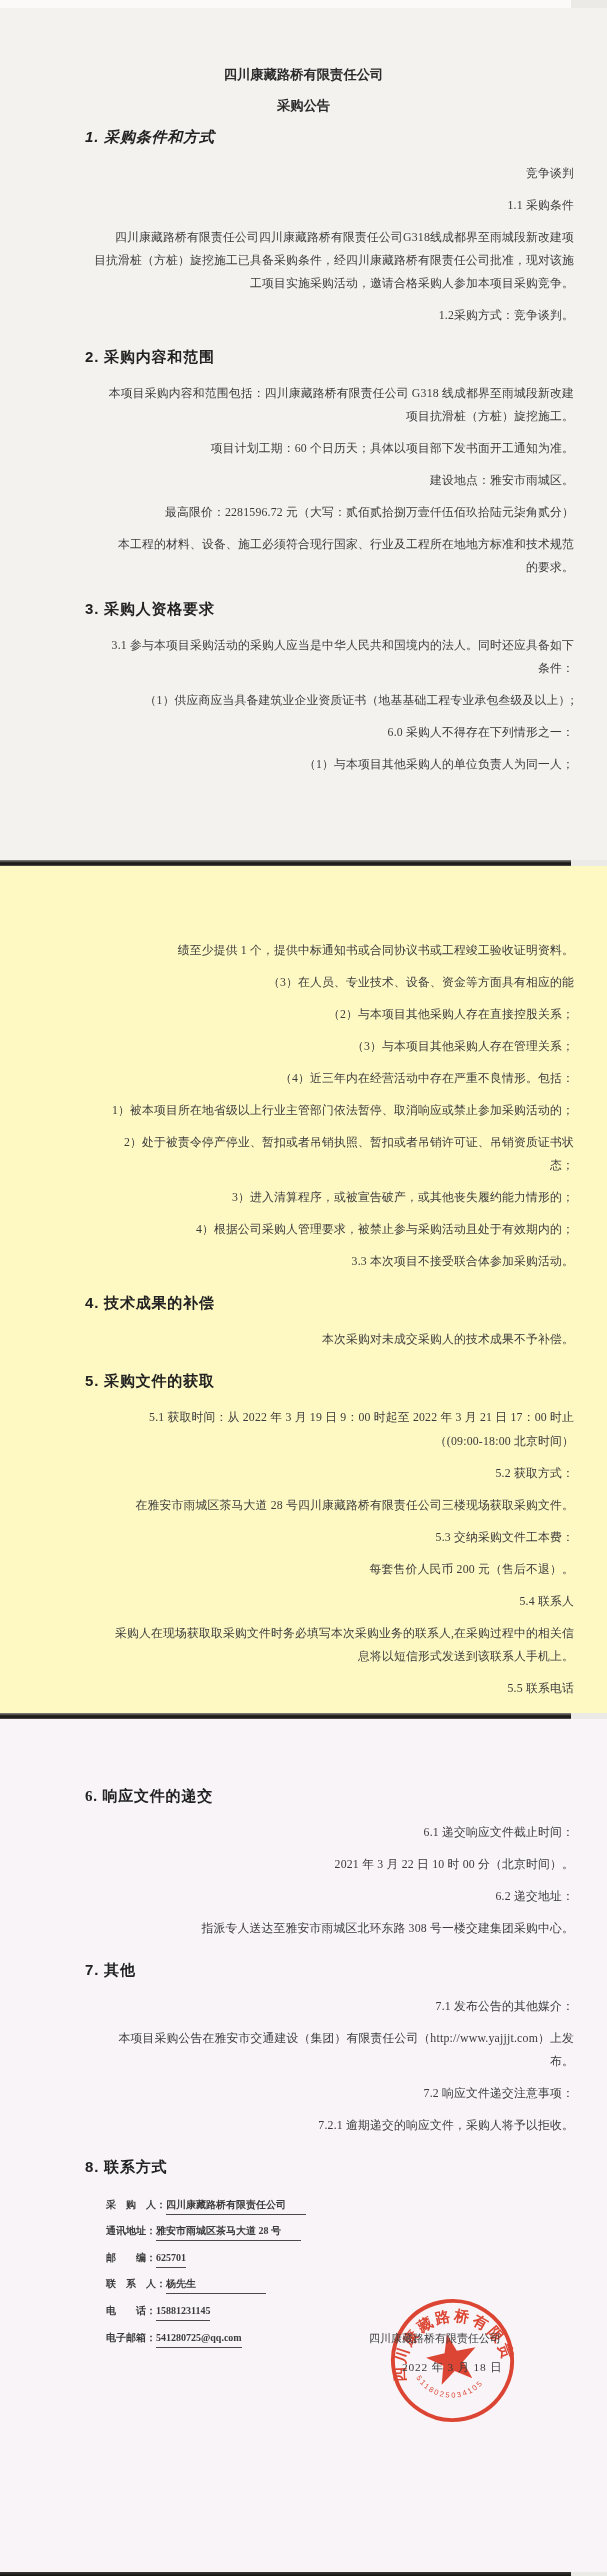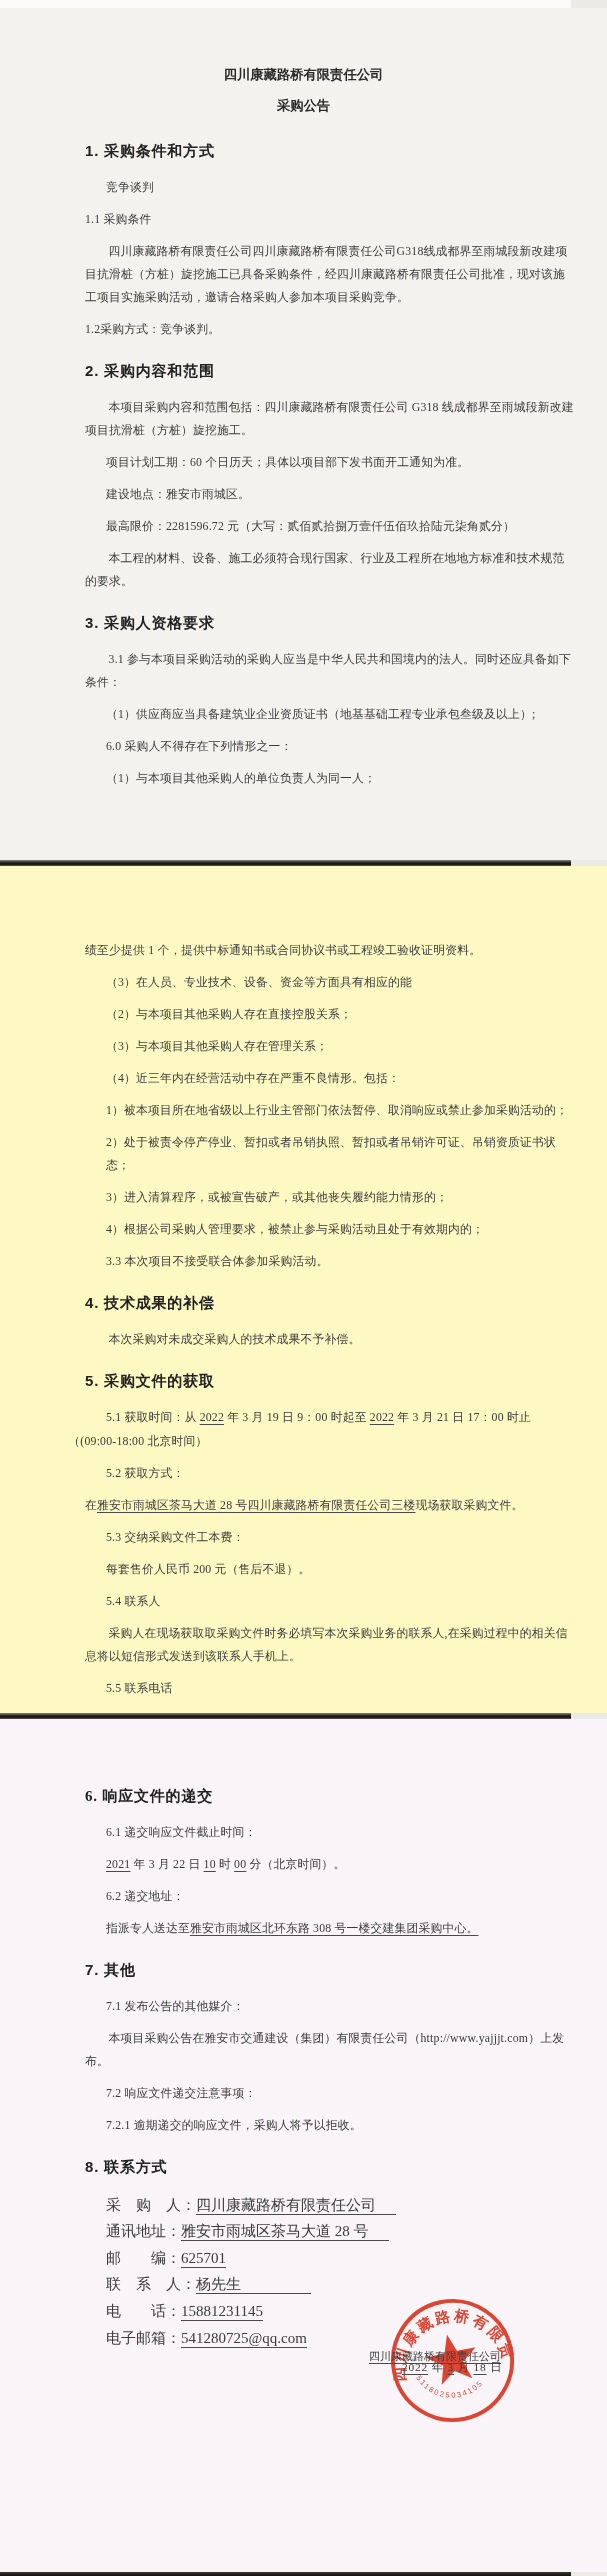--- a/index.html
+++ b/index.html
@@ -11,46 +11,46 @@
   .page-2{height:847px;background:#fef9c3;padding:73px 33px 0 85px;}
   .page-3{height:853px;background:#f8f4f7;padding:68px 33px 0 85px;}
   .page-edge{height:6px;background:linear-gradient(to bottom,#8a8884,#23211e 45%,#161412 70%,#5a5753);}
   .bottom-edge{height:4.6px;background:linear-gradient(to bottom,#3a3733,#131110);}
   .doc-title{margin:0 -33px 4.6px -85px;text-align:center;
     font-family:"Liberation Sans","DejaVu Sans",sans-serif;
     font-weight:700;font-size:13.3px;line-height:27px;color:#2b2b2b;}
   .sec-h{font-family:"Liberation Sans","DejaVu Sans",sans-serif;
     font-weight:700;font-size:15px;color:#222;margin:21px 0 15px 0;letter-spacing:0.8px;}
   .sec-h:first-child{margin-top:0;font-family:Liberation Serif, serif;}
-  p{margin:0 0 9px 0;font-size:11.8px;line-height:23px;color:#3b3b3b;letter-spacing:0.2px;}
+  p{margin:0 0 9px 0;font-size:11.8px;line-height:23px;color:#3b3b3b;letter-spacing:0.2px;text-align:right;}
   p.ind{text-indent:2em;}
   p.item{padding-left:21px;}
   p.sub{padding-left:21px;}
-  .u{text-decoration:underline;text-underline-offset:3px;text-decoration-color:#4a4a4a;margin-top:18px;}
-  .contact-row{font-size:15px;line-height:26.6px;color:#3b3b3b;padding-left:21px;}
+  .u{text-underline-offset:3px;text-decoration-color:#4a4a4a;}
+  .contact-row{font-size:10px;line-height:26.6px;color:#3b3b3b;padding-left:21px;font-weight:bold;}
   .contact-label{display:inline-block;}
   .contact-value{border-bottom:1.1px solid #4a4a4a;display:inline-block;line-height:18px;}
   .val-pad-md{padding-right:20px;}
   .val-pad-lg{padding-right:70px;}
   .footer-name{position:absolute;left:369px;top:612px;font-size:11px;color:#3a3a3a;z-index:3;}
   .footer-date{position:absolute;left:402px;top:641px;font-size:11.4px;color:#3a3a3a;z-index:3;letter-spacing:0.8px;}
   .seal{position:absolute;left:382px;top:571px;width:141px;height:141px;z-index:2;
     transform:rotate(-12deg);opacity:.88;}
 </style>
 </head>
 <body>
 
 <div class="scan">
   <div class="top-strip"></div>
 
   <div class="page page-1">
     <div class="doc-title">四川康藏路桥有限责任公司</div>
     <div class="doc-title">采购公告</div>
 
-    <div class="sec-h" style="margin-top:23px;">1. 采购条件和方式</div>
+    <div class="sec-h" style="margin-top:9px;font-style:italic;">1. 采购条件和方式</div>
     <p class="item">竞争谈判</p>
     <p>1.1 采购条件</p>
     <p class="ind">四川康藏路桥有限责任公司四川康藏路桥有限责任公司G318线成都界至雨城段新改建项目抗滑桩（方桩）旋挖施工已具备采购条件，经四川康藏路桥有限责任公司批准，现对该施工项目实施采购活动，邀请合格采购人参加本项目采购竞争。</p>
     <p>1.2采购方式：竞争谈判。</p>
 
     <div class="sec-h">2. 采购内容和范围</div>
     <p class="ind">本项目采购内容和范围包括：四川康藏路桥有限责任公司 G318 线成都界至雨城段新改建项目抗滑桩（方桩）旋挖施工。</p>
     <p class="item">项目计划工期：60 个日历天；具体以项目部下发书面开工通知为准。</p>
     <p class="item">建设地点：雅安市雨城区。</p>
     <p class="item">最高限价：2281596.72 元（大写：贰佰贰拾捌万壹仟伍佰玖拾陆元柒角贰分）</p>

